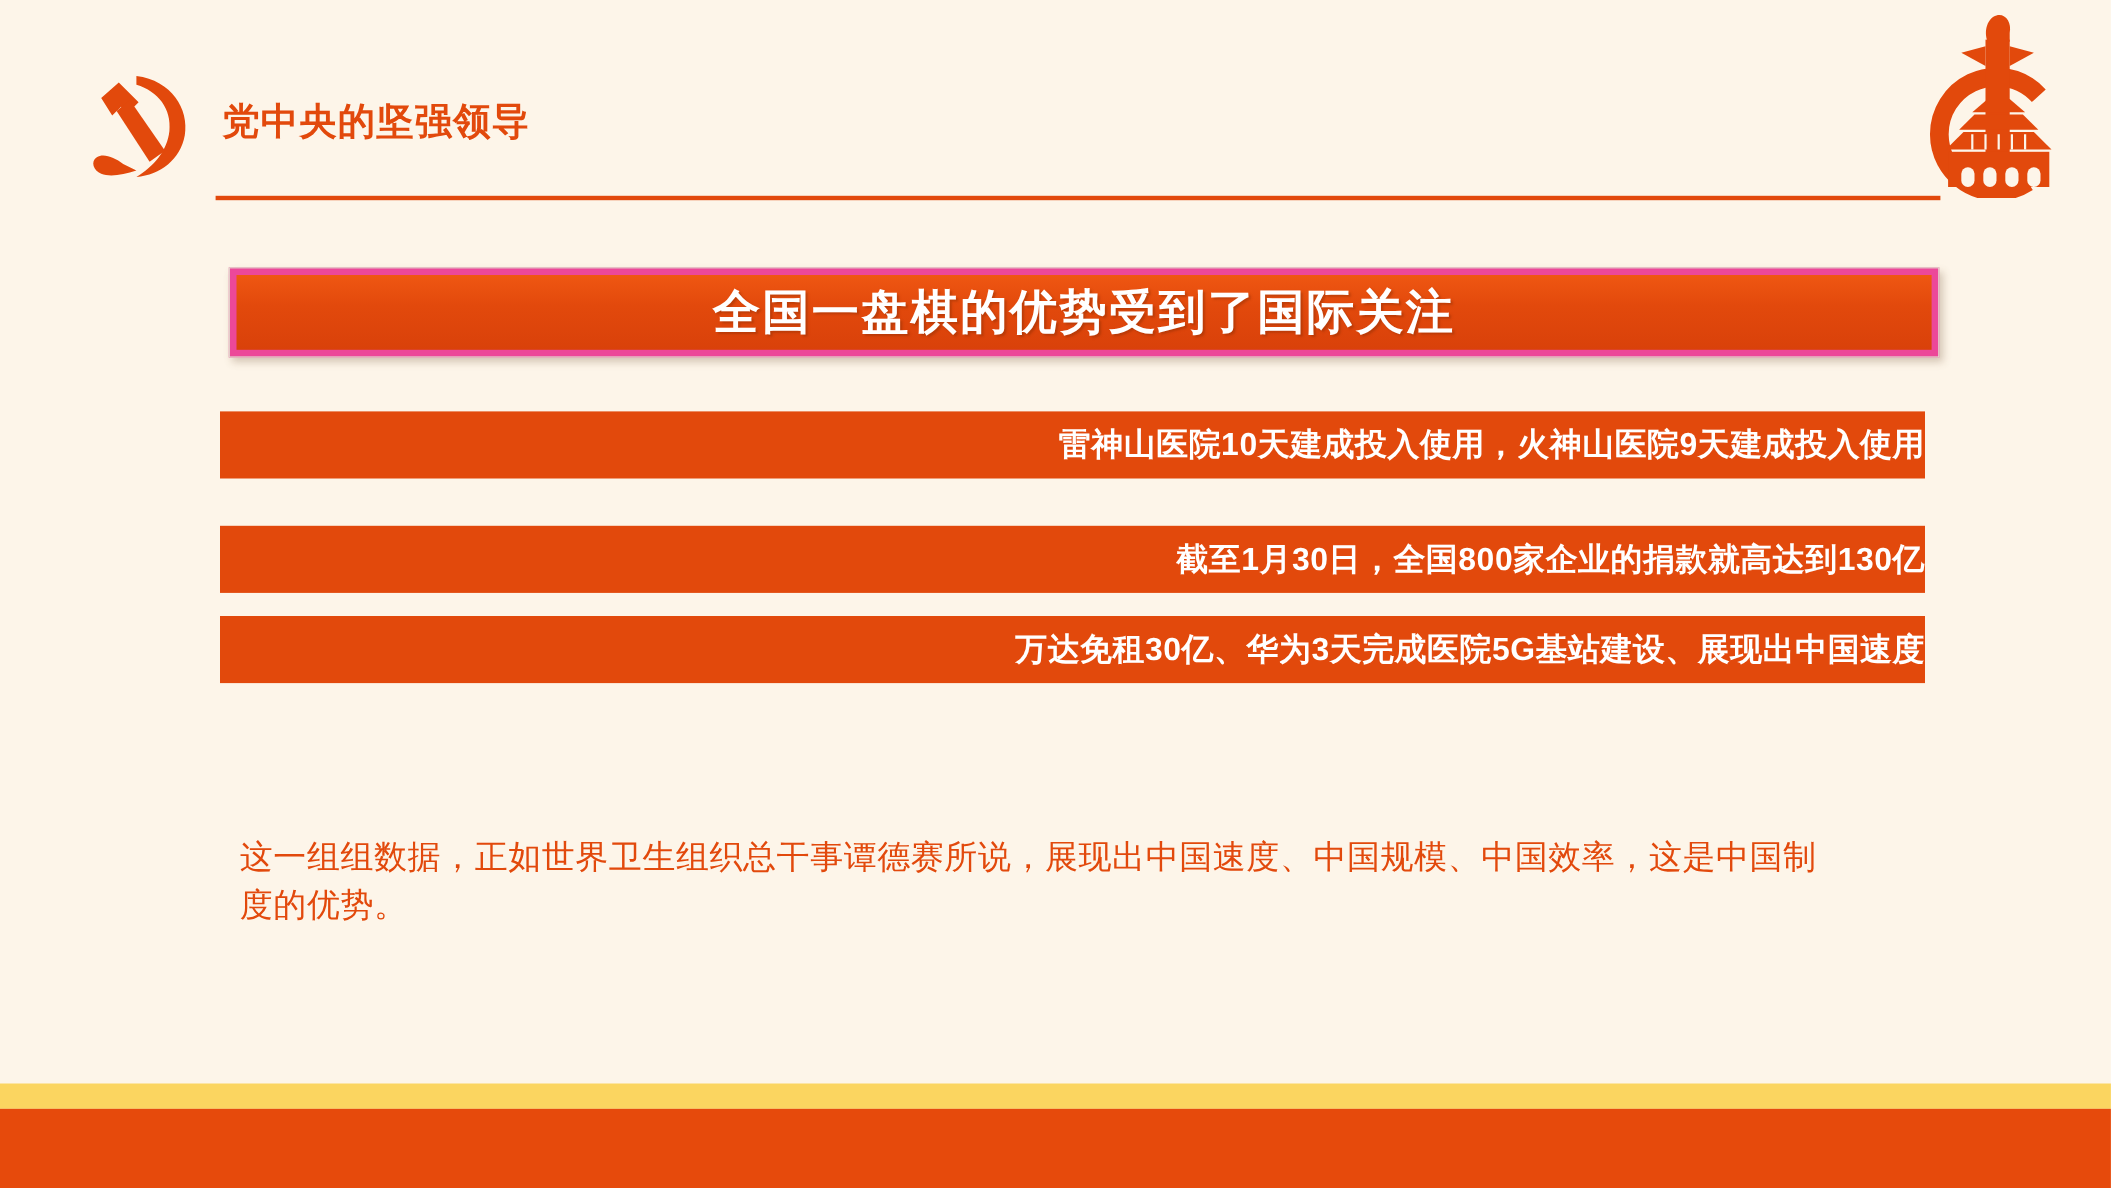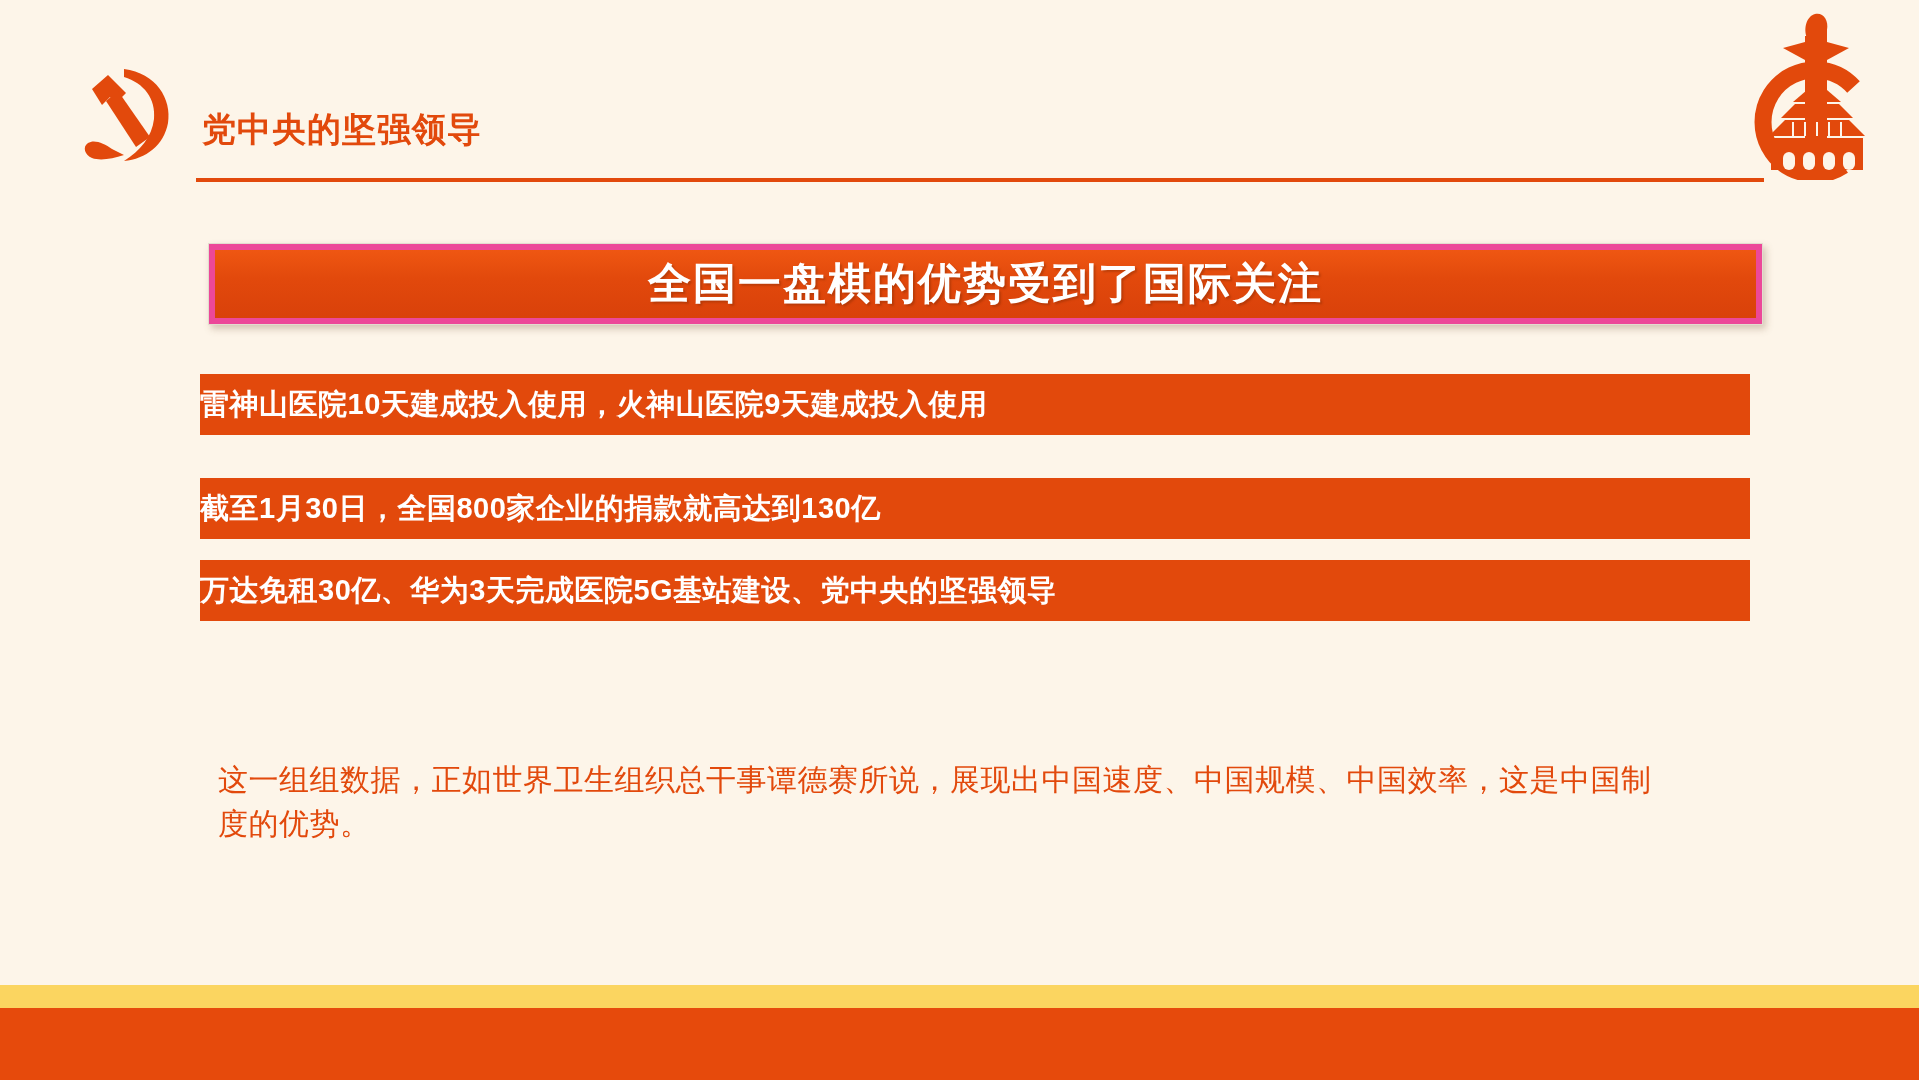--- a/index.html
+++ b/index.html
@@ -36,21 +36,20 @@
   }
   .header-title {
     position: absolute;
     left: 202px;
     top: 88px;
     font-size: 34px;
     font-weight: bold;
     color: #E2490C;
     letter-spacing: 1px;
     white-space: nowrap;
-    margin-top: 19px;
   }
   .header-rule {
     position: absolute;
     left: 196px;
     top: 178px;
     width: 1568px;
     height: 4px;
     background: #E2490C;
   }
   .tiananmen-emblem {
@@ -97,21 +96,21 @@
     position: absolute;
     left: 200px;
     top: 374px;
     width: 1550px;
   }
   .row {
     width: 100%;
     background: #E2490C;
     display: flex;
     align-items: center;
-    justify-content: flex-start;
+    justify-content: flex-end;
     box-sizing: border-box;
     margin-bottom: 21px;
   }
   .row-h1 { height: 61px; }
   .row-h2 { height: 61px; margin-top: 43px; }
   .row-h3 { height: 61px; }
   .row-h4 { height: 61px; }
   .row-text {
     font-size: 29px;
     font-weight: bold;
@@ -219,21 +218,21 @@
     <div class="row row-h1">
       <span class="row-text">雷神山医院10天建成投入使用，火神山医院9天建成投入使用</span>
     </div>
 
     <div class="row row-h2">
       <span class="row-text">截至1月30日，全国800家企业的捐款就高达到130亿</span>
     </div>
 
 
     <div class="row row-h4">
-      <span class="row-text">万达免租30亿、华为3天完成医院5G基站建设、党中央的坚强领导</span>
+      <span class="row-text">万达免租30亿、华为3天完成医院5G基站建设、展现出中国速度</span>
     </div>
   </div>
 
   <div class="footnote">这一组组数据，正如世界卫生组织总干事谭德赛所说，展现出中国速度、中国规模、中国效率，这是中国制度的优势。</div>
 
   <div class="footer-gold"></div>
   <div class="footer-orange"></div>
 
 </div>
 

